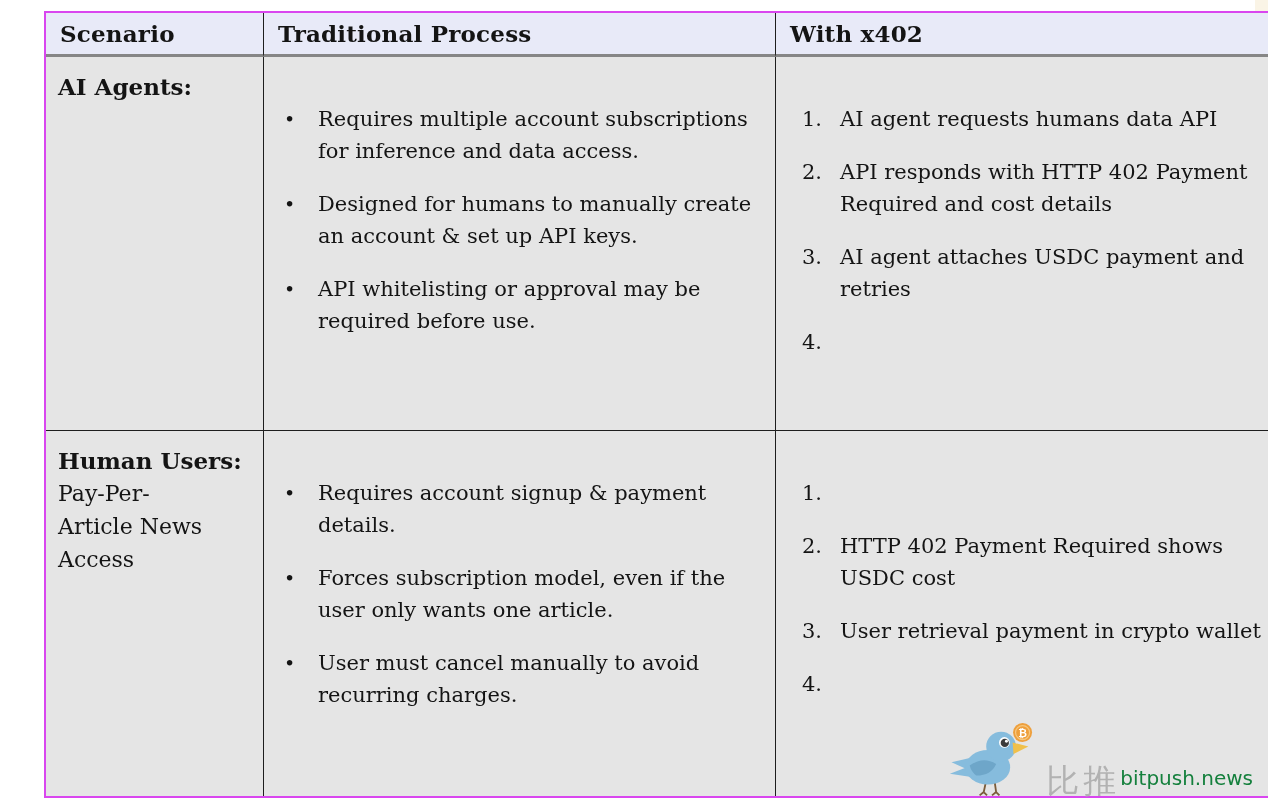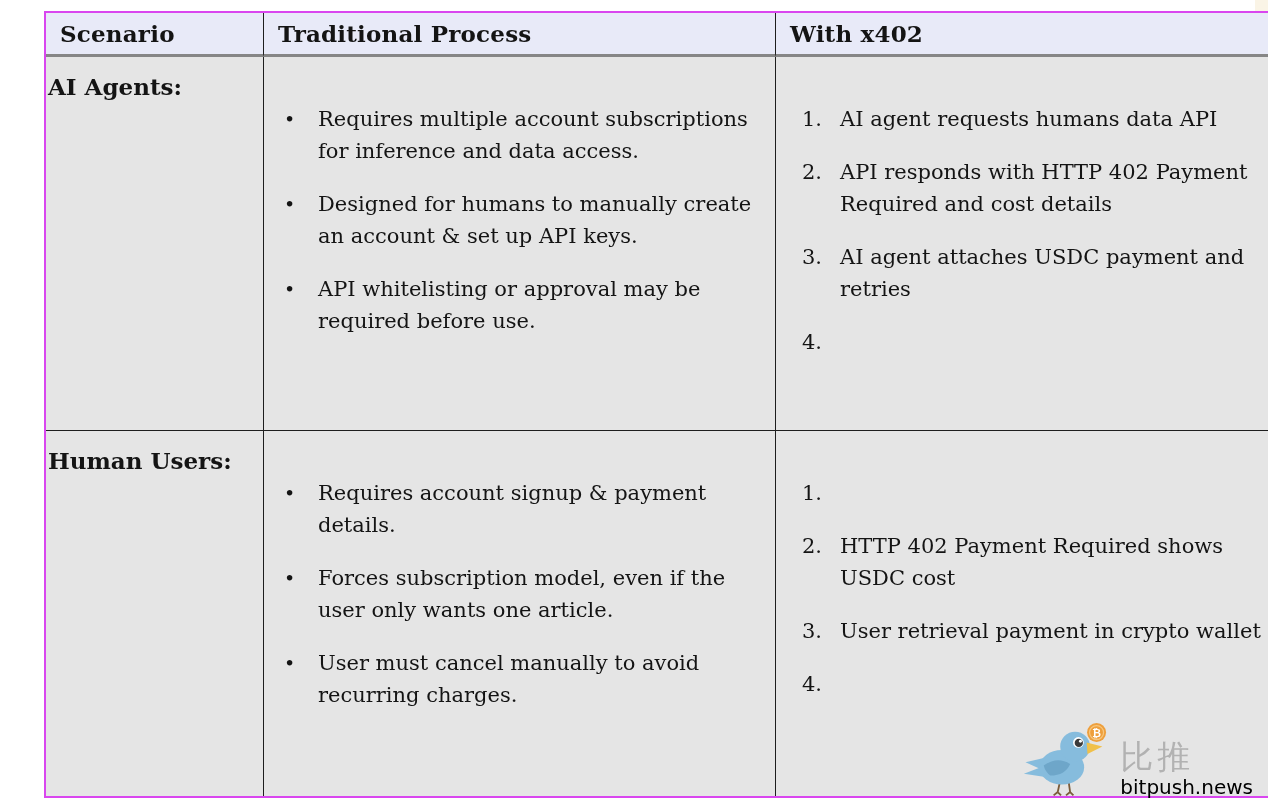--- a/index.html
+++ b/index.html
@@ -50,21 +50,21 @@
     border-bottom: 3px solid #868686;
     display: flex;
     align-items: center;
     padding-left: 14px;
     font-weight: bold;
     font-size: 23px;
     letter-spacing: 0.2px;
   }
 
   .scenario-cell {
-    padding: 13px 4px 0 2px;
+    padding: 13px 4px 0 12px;
     font-size: 22px;
     line-height: 33px;
   }
   .scenario-title {
     font-weight: bold;
     font-size: 23px;
     display: block;
   }
   .scenario-subtitle {
     display: block;
@@ -112,33 +112,33 @@
     position: absolute;
     right: 15px;
     bottom: 9px;
     display: flex;
     align-items: flex-end;
     gap: 8px;
     pointer-events: none;
   }
   .wm-text-block {
     display: flex;
-    flex-direction: column;
+    flex-direction: row;
     align-items: flex-start;
     line-height: 1;
     font-family: "DejaVu Sans", sans-serif;
   }
   .wm-cn {
     font-size: 33px;
     color: #b2b2b2;
     letter-spacing: 4px;
   }
   .wm-domain {
     font-size: 20px;
-    color: #000000;
+    color: #15803d;
     margin-top: 4px;
   }
 </style>
 </head>
 <body>
 
 <div class="corner-tint"></div>
 
 <div class="comparison-table">
 
@@ -188,20 +188,21 @@
         <span class="step-text">AI agent attaches USDC payment and retries</span>
       </li>
       <li>
         <span class="step-num">4.</span>
       </li>
     </ol>
   </div>
 
   <div class="cell scenario-cell">
     <span class="scenario-title">Human Users:</span>
+    <span class="scenario-subtitle">Pay-Per-Article News Access</span>
   </div>
 
   <div class="cell list-cell vline">
     <ul class="bullet-list">
       <li>
         <span class="bullet-marker">•</span>
         <span class="bullet-text">Requires account signup &amp; payment details.</span>
       </li>
       <li>
         <span class="bullet-marker">•</span>

